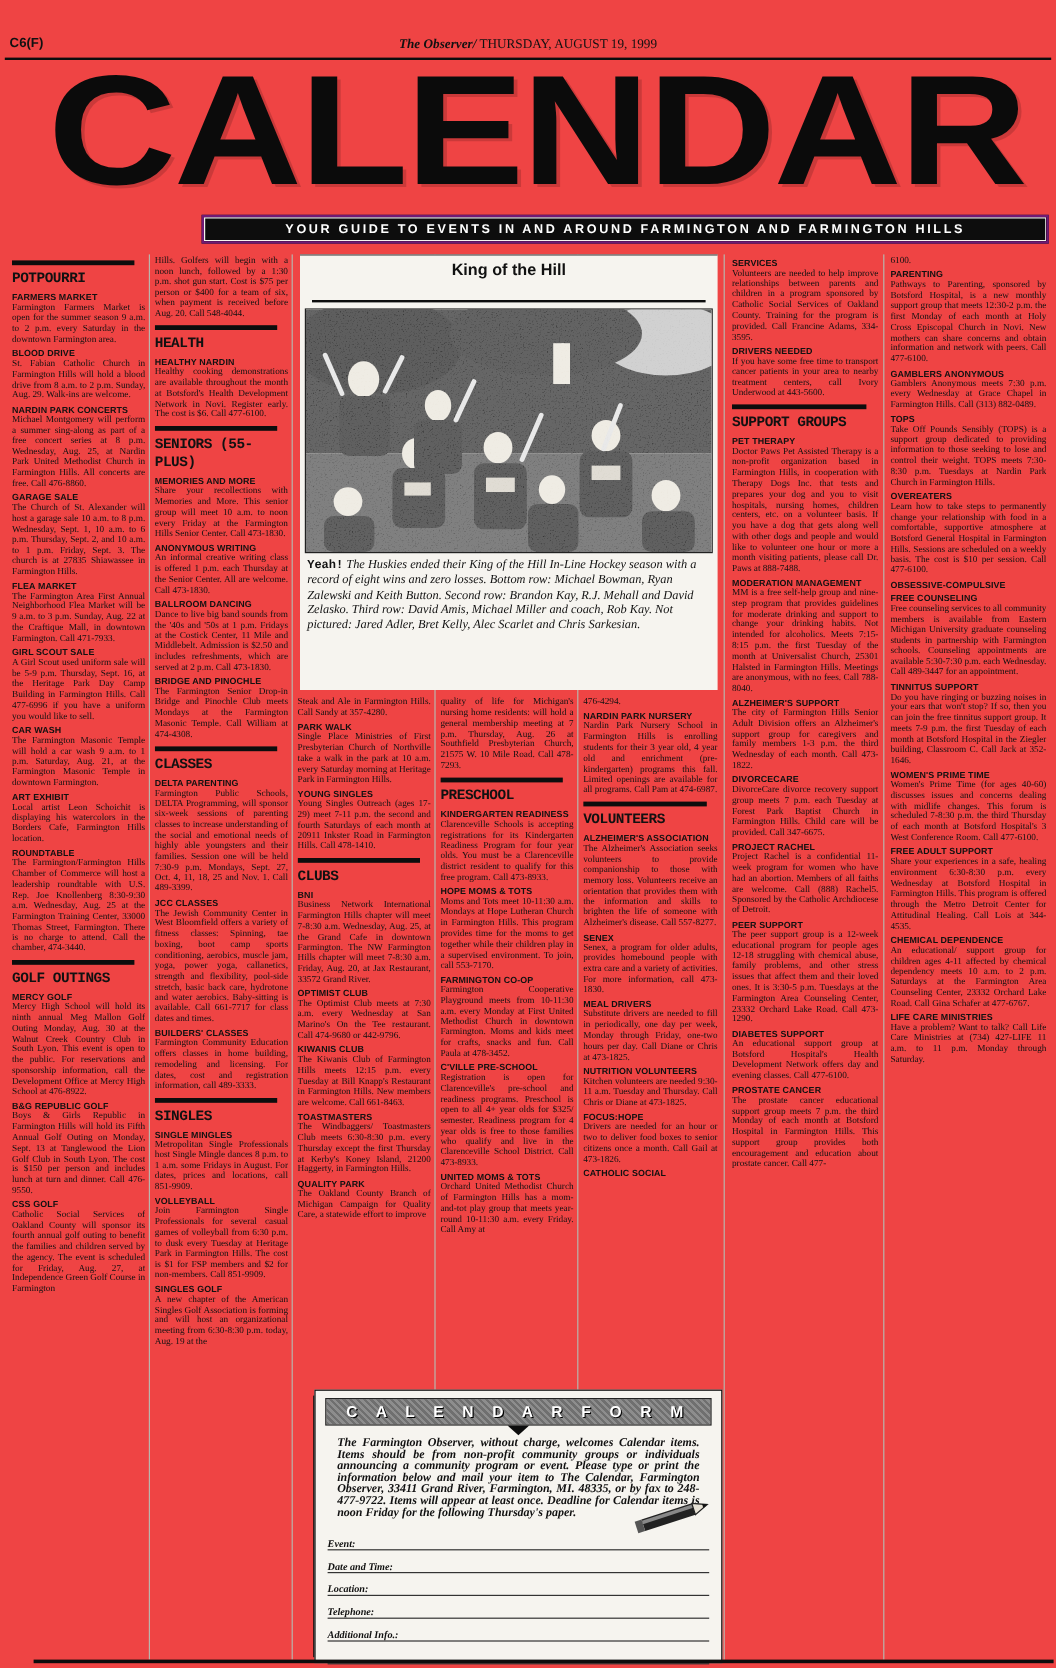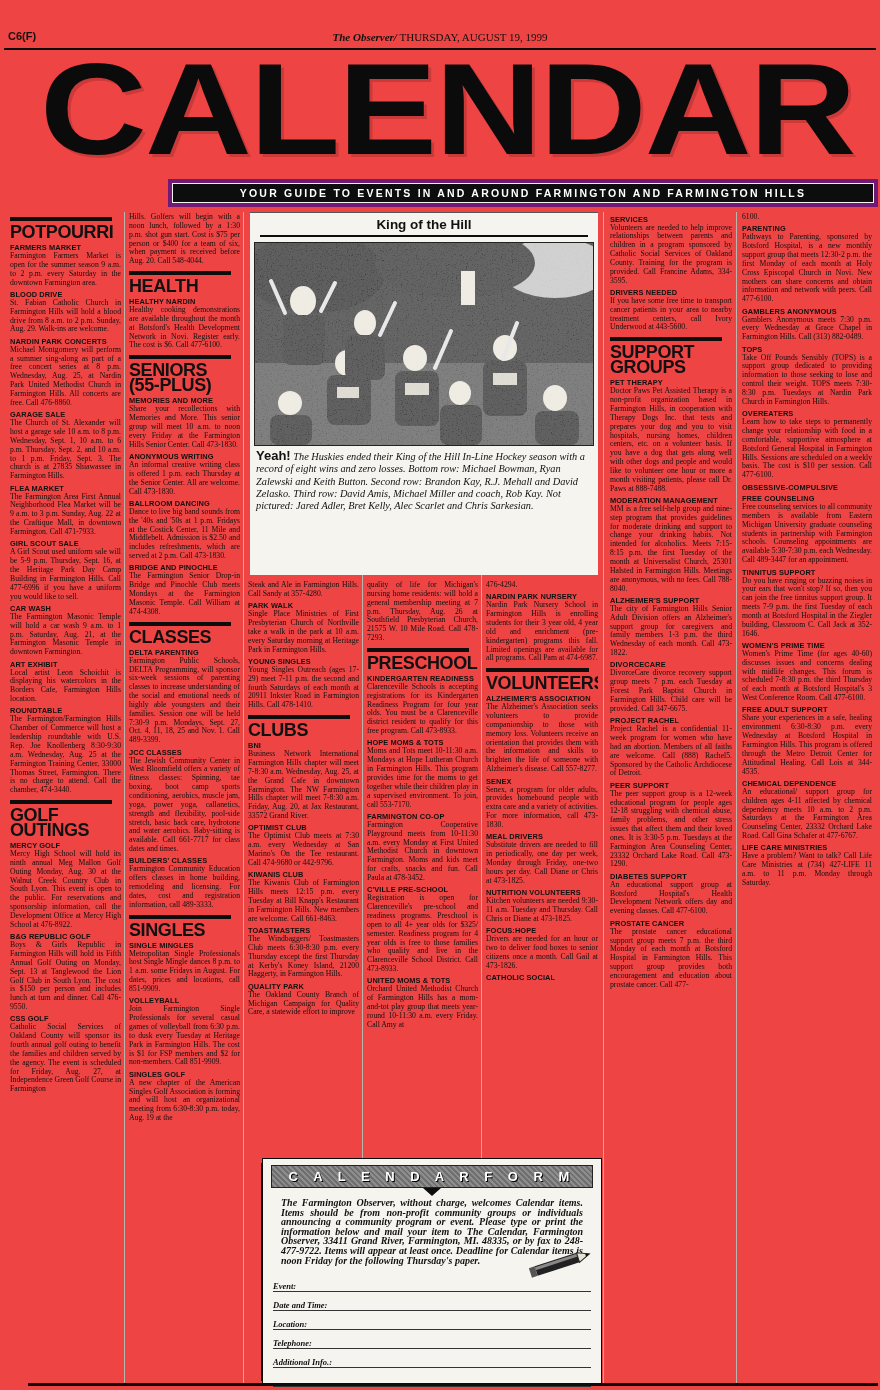--- a/index.html
+++ b/index.html
@@ -9,51 +9,51 @@
   .pageid{position:absolute;left:8px;top:30px;font:bold 11px "Liberation Sans",sans-serif;}
   .dateline{position:absolute;left:0;top:31px;width:100%;text-align:center;font-size:11px;}
   .dateline .paper{font-style:italic;font-weight:bold;}
   .toprule{position:absolute;left:4px;top:48px;width:872px;height:2px;background:#0d0d0d;}
   
   .masthead{position:absolute;left:40px;top:44px;width:800px;text-align:center;
             font-family:"Liberation Sans",sans-serif;font-weight:bold;font-size:148px;
             line-height:148px;letter-spacing:-2px;color:#0b0b0b;transform:scaleY(0.88);
             transform-origin:top center;text-shadow:3px 3px 0 rgba(0,0,0,0.15);}
   .banner{position:absolute;left:168px;top:179px;width:702px;height:20px;background:#0d0d0d;
-          border:4px solid #701a75;box-shadow:inset 0 0 0 1px #f6f4ef;
+          border:2px solid #701a75;box-shadow:inset 0 0 0 1px #f6f4ef;
           color:#fff;font:bold 10.5px "Liberation Sans",sans-serif;letter-spacing:2.2px;
           text-align:center;line-height:20px;white-space:nowrap;}
   
   .vrule{position:absolute;top:212px;width:1px;height:1171px;background:#b9b5ac;}
   .botrule{position:absolute;left:28px;top:1383px;width:850px;height:3px;background:#0d0d0d;}
   
   .col{position:absolute;top:212px;height:1172px;overflow:hidden;}
   .col-1{left:10px;width:111px;}
   .col-2{left:129px;width:111px;}
   .col-3{left:248px;width:111px;top:580px;height:576px;}
   .col-4{left:367px;width:111px;top:580px;height:576px;}
   .col-5{left:486px;width:112px;top:580px;height:576px;}
   .col-6{left:610px;width:122px;}
   .col-7{left:742px;width:130px;}
   .section{margin:5px 0 3px;}
   .sbar{height:4px;background:#0d0d0d;width:92%;margin-bottom:4px;}
-  .stitle{font-family:Liberation Sans, sans-serif;font-weight:800;font-size:18px;
+  .stitle{font-family:Liberation Mono, monospace;font-weight:800;font-size:12px;
           line-height:15px;letter-spacing:-0.4px;}
   .entry{margin-bottom:2px;}
   .etitle{font:bold 7.4px "Liberation Sans",sans-serif;letter-spacing:0.1px;margin-top:2.5px;}
   .etext{font-size:7.7px;line-height:8.85px;text-align:justify;}
   .cont{margin-top:1px;}
   
   .photobox{position:absolute;left:250px;top:212px;width:348px;height:362px;
             background:#f6f4ef;border-top:1px solid #555;}
   .ptitle{margin:4px 10px 0;text-align:center;font:bold 13.5px "Liberation Sans",sans-serif;
-          border-bottom:2px solid #0d0d0d;padding-bottom:3px;}
+          border-bottom:2px solid #0d0d0d;padding-bottom:18px;}
   .photo{margin:5px 4px 4px;border:1px solid #222;line-height:0;}
   .caption{margin:4px 6px 0;font-size:10.3px;line-height:12.3px;font-style:italic;text-align:left;}
-  .caption b{font-style:normal;font-family:Liberation Sans, sans-serif;font-size:13px;}
+  .caption b{font-style:normal;font-family:Liberation Mono, monospace;font-size:10px;}
   
   .formbox{position:absolute;left:262px;top:1158px;width:338px;height:226px;background:#f6f4ef;
            border:1px solid #0d0d0d;box-shadow:-6px 0 0 -5px #0d0d0d;}
   .fhead{margin:6px 8px 0;height:21px;background:repeating-linear-gradient(45deg,#6f6f6f 0 2px,#8d8d8d 2px 4px);
          border:1px solid #222;color:#fff;font:bold 13px "Liberation Sans",sans-serif;
          letter-spacing:6px;text-align:center;line-height:21px;white-space:nowrap;
          text-shadow:1px 1px 0 #000;}
   .farrow{width:0;height:0;margin:0 auto;border-left:9px solid transparent;
           border-right:9px solid transparent;border-top:8px solid #0d0d0d;}
   .fintro{margin:2px 18px 0;font-size:10px;line-height:9.6px;font-weight:bold;font-style:italic;

